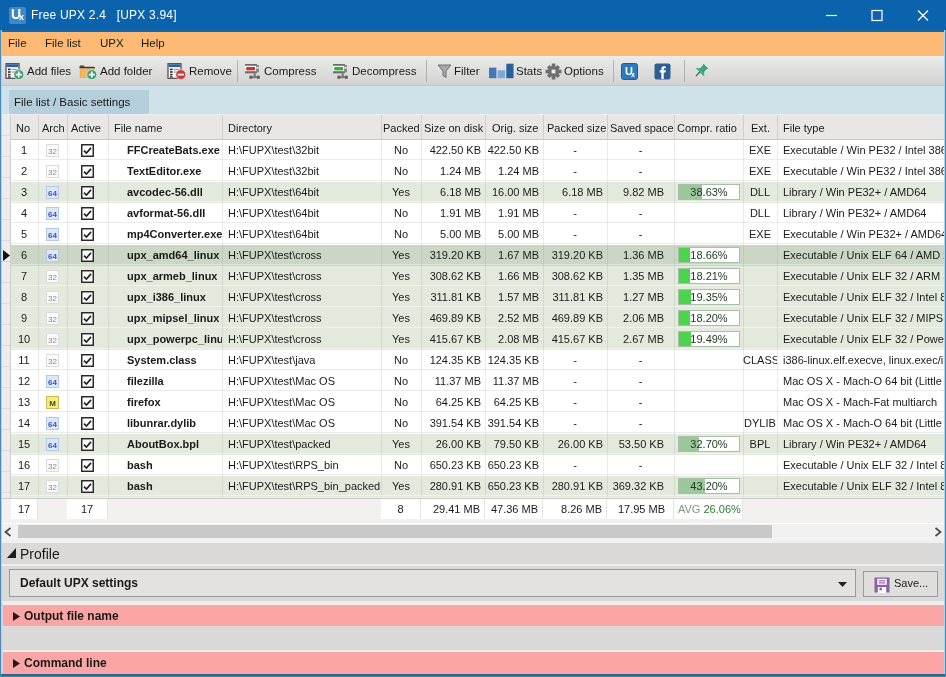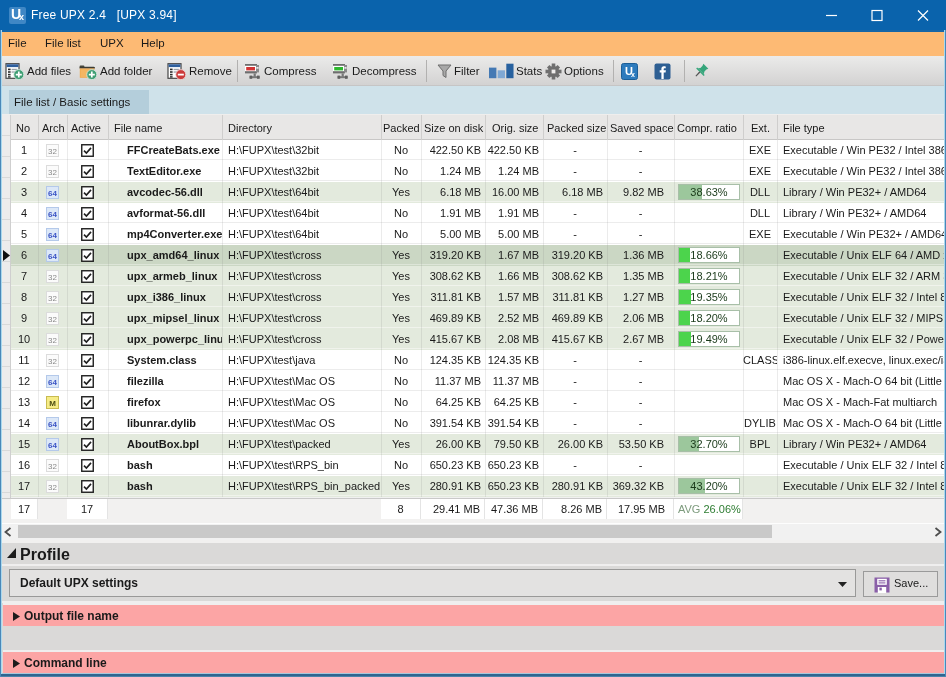--- a/index.html
+++ b/index.html
@@ -72,21 +72,21 @@
 
 #hscroll{position:absolute;left:0;top:524px;width:946px;height:16px;background:#f1f1f1}
 #hthumb{position:absolute;left:18px;top:1px;width:754px;height:13px;background:#c9c9c9}
 
 #bottom{position:absolute;left:0;top:540px;width:946px;height:137px;background:#dad9d8}
 .band{position:absolute;left:3px;width:946px;height:23px;background:#fca5a5;border-top:2px solid #efeeee}
 .band .tri{position:absolute;left:10px;top:7px;width:7px;height:9px;background:#1c1c1c;clip-path:polygon(0 0,100% 50%,0 100%)}
 .band .txt{position:absolute;left:21px;top:4px;font-weight:bold;font-size:12px}
 #profhead{position:absolute;left:0;top:3px;width:946px;height:22px}
 #profhead .tri{position:absolute;left:7px;top:5px;width:9px;height:10px;background:#1c1c1c;clip-path:polygon(100% 0,100% 100%,0 100%)}
-#profhead .txt{position:absolute;left:20px;top:3px;font-weight:bold;font-size:16px}
+#profhead .txt{position:absolute;left:20px;top:3px;font-weight:normal;font-size:14px}
 #combo{position:absolute;left:9px;top:29px;width:847px;height:28px;background:#e3e2e1;border:1px solid #999998}
 #combo .txt{position:absolute;left:10px;top:6px;font-weight:bold;font-size:12px}
 #combo .arr{position:absolute;right:8px;top:12px;width:9px;height:5px;background:#222;clip-path:polygon(0 0,100% 0,50% 100%)}
 #savebtn{position:absolute;left:863px;top:31px;width:75px;height:26px;background:#dfdedd;border:1px solid #9a9a9a}
 #savebtn .txt{position:absolute;left:30px;top:5px}
 
 #bl1{position:absolute;left:0;top:30px;width:1px;height:647px;background:#4a88b8;z-index:60}
 #bl2{position:absolute;left:1px;top:30px;width:1px;height:644px;background:#aad8ee;z-index:60}
 #br1{position:absolute;left:945px;top:30px;width:1px;height:647px;background:#4a88b8;z-index:60}
 #br2{position:absolute;left:944px;top:30px;width:1px;height:644px;background:#aad8ee;z-index:60}

